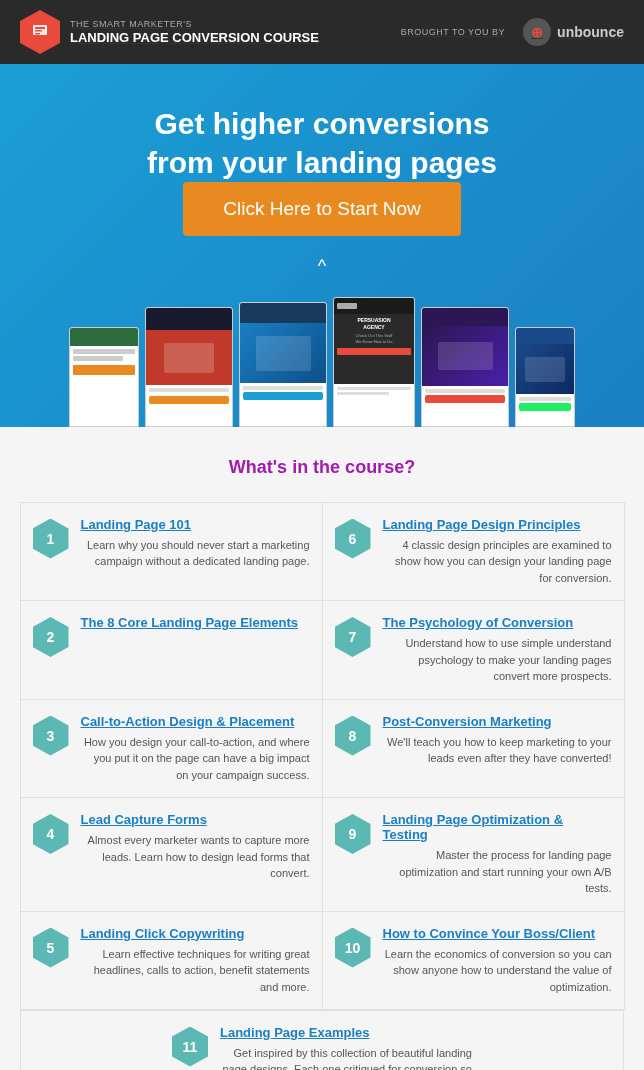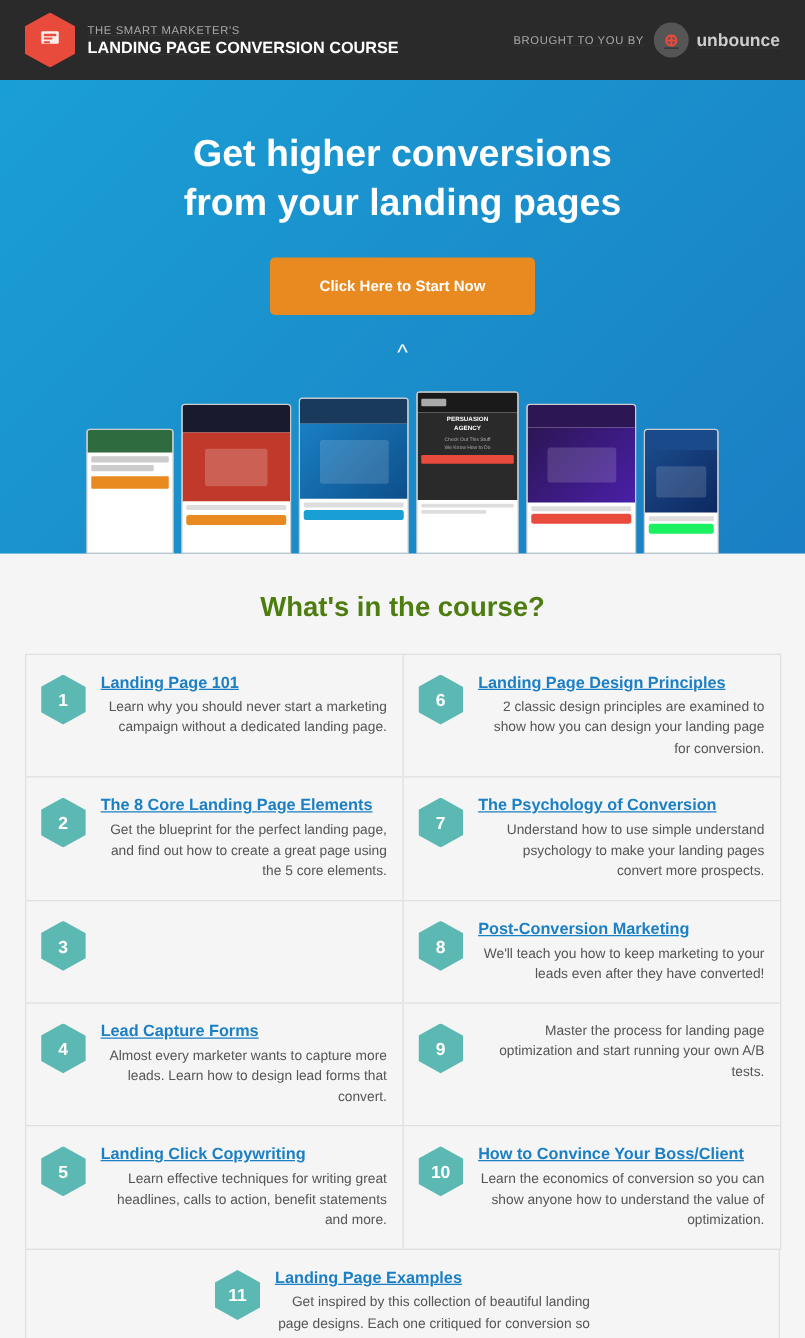--- a/index.html
+++ b/index.html
@@ -39,21 +39,21 @@
     .logo-icon svg { width: 22px; height: 22px; }
     .logo-text {
       color: #fff;
       line-height: 1.2;
     }
     .logo-text .small { font-size: 9px; color: #aaa; text-transform: uppercase; letter-spacing: 0.5px; }
     .logo-text .main { font-size: 13px; font-weight: bold; text-transform: uppercase; }
     .header-right {
       display: flex;
       align-items: center;
-      gap: 8px;
+      gap: 18px;
     }
     .brought-by { color: #aaa; font-size: 9px; text-transform: uppercase; letter-spacing: 0.5px; }
     .unbounce-logo {
       display: flex;
       align-items: center;
       gap: 6px;
     }
     .unbounce-circle {
       width: 28px;
       height: 28px;
@@ -72,29 +72,28 @@
     .hero {
       background: linear-gradient(135deg, #1a9fd4 0%, #1a7fc4 100%);
       text-align: center;
       padding: 40px 30px 0;
       color: #fff;
     }
     .hero h1 {
       font-size: 30px;
       font-weight: bold;
       line-height: 1.3;
-      margin-bottom: 24px;
     }
     .cta-button {
       background: #e88a20;
       color: #fff;
       border: none;
       padding: 16px 40px;
-      font-size: 12px;
-      font-weight: bold;
+      font-size: 19px;
+      font-weight: normal;
       border-radius: 4px;
       cursor: pointer;
       margin-bottom: 20px;
       display: inline-block;
     }
     .chevron-up {
       color: #fff;
       font-size: 18px;
       margin-bottom: 10px;
       display: block;
@@ -108,22 +107,22 @@
       overflow: hidden;
     }
 
     
     .course-section {
       background: #f5f5f5;
       padding: 30px 20px;
     }
     .course-title {
       text-align: center;
-      color: #4d7c0f;
-      font-size: 22px;
+      color: #a21caf;
+      font-size: 18px;
       font-weight: bold;
       margin-bottom: 24px;
     }
     .course-grid {
       display: grid;
       grid-template-columns: 1fr 1fr;
       gap: 0;
     }
     .course-item {
       display: flex;
@@ -301,47 +300,50 @@
         <a href="#">Landing Page 101</a>
         <p>Learn why you should never start a marketing campaign without a dedicated landing page.</p>
       </div>
     </div>
     <div class="course-item">
       <div class="course-number">
         <span>6</span>
       </div>
       <div class="course-content">
         <a href="#">Landing Page Design Principles</a>
-        <p>2 classic design principles are examined to show how you can design your landing page for conversion.</p>
+        <p>4 classic design principles are examined to show how you can design your landing page for conversion.</p>
       </div>
     </div>
 
     <div class="course-item">
       <div class="course-number">
         <span>2</span>
       </div>
       <div class="course-content">
         <a href="#">The 8 Core Landing Page Elements</a>
-        <p>Get the blueprint for the perfect landing page, and find out how to create a great page using the 5 core elements.</p>
       </div>
     </div>
     <div class="course-item">
       <div class="course-number">
         <span>7</span>
       </div>
       <div class="course-content">
         <a href="#">The Psychology of Conversion</a>
         <p>Understand how to use simple understand psychology to make your landing pages convert more prospects.</p>
       </div>
     </div>
 
     <div class="course-item">
       <div class="course-number">
         <span>3</span>
       </div>
+      <div class="course-content">
+        <a href="#">Call-to-Action Design &amp; Placement</a>
+        <p>How you design your call-to-action, and where you put it on the page can have a big impact on your campaign success.</p>
+      </div>
     </div>
     <div class="course-item">
       <div class="course-number">
         <span>8</span>
       </div>
       <div class="course-content">
         <a href="#">Post-Conversion Marketing</a>
         <p>We'll teach you how to keep marketing to your leads even after they have converted!</p>
       </div>
     </div>
@@ -353,20 +355,21 @@
       <div class="course-content">
         <a href="#">Lead Capture Forms</a>
         <p>Almost every marketer wants to capture more leads. Learn how to design lead forms that convert.</p>
       </div>
     </div>
     <div class="course-item">
       <div class="course-number">
         <span>9</span>
       </div>
       <div class="course-content">
+        <a href="#">Landing Page Optimization &amp; Testing</a>
         <p>Master the process for landing page optimization and start running your own A/B tests.</p>
       </div>
     </div>
 
     <div class="course-item">
       <div class="course-number">
         <span>5</span>
       </div>
       <div class="course-content">
         <a href="#">Landing Click Copywriting</a>

